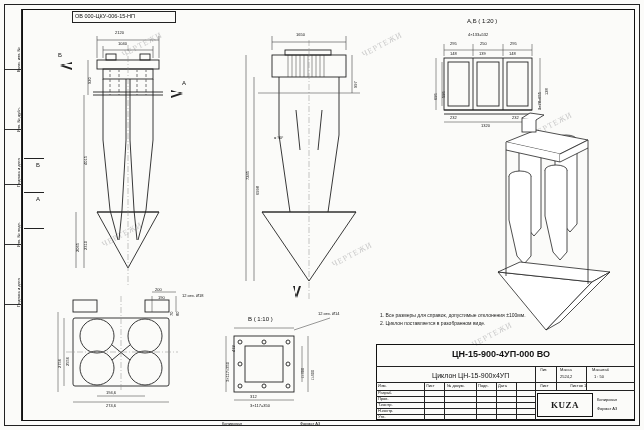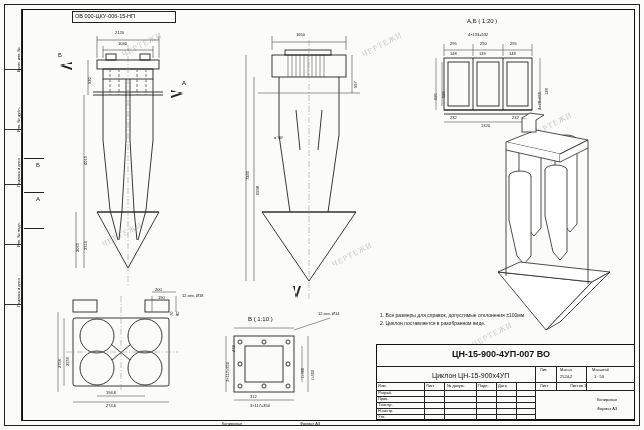--- a/index.html
+++ b/index.html
@@ -299,21 +299,21 @@
   <div class="lbl sm" style="left:250px;top:395px;">312</div>
   <div class="lbl sm" style="left:250px;top:404px;">3×117=350</div>
 
   <div class="notes" style="left:380px;top:312px;width:232px;">
     <div>1. Все размеры для справок, допустимые отклонения ±100мм.</div>
     <div>2. Циклон поставляется в разобранном виде.</div>
   </div>
 
   <div class="tb" style="left:376px;top:344px;width:259px;height:76px;"></div>
 
-  <div class="lbl" style="left:452px;top:350px;font-size:9px;font-weight:bold;">ЦН-15-900-4УП-007 ВО</div>
+  <div class="lbl" style="left:452px;top:350px;font-size:9px;font-weight:bold;">ЦН-15-900-4УП-000 ВО</div>
   <div class="ln h" style="left:376px;top:366px;width:259px;background:#222;"></div>
   <div class="lbl" style="left:432px;top:372px;font-size:7px;">Циклон ЦН-15-900х4УП</div>
   <div class="ln h" style="left:376px;top:382px;width:159px;"></div>
   <div class="ln v" style="left:535px;top:366px;height:54px;"></div>
   <div class="ln v" style="left:424px;top:382px;height:38px;"></div>
   <div class="ln v" style="left:444px;top:382px;height:38px;"></div>
   <div class="ln v" style="left:476px;top:382px;height:38px;"></div>
   <div class="ln v" style="left:496px;top:382px;height:38px;"></div>
   <div class="ln v" style="left:516px;top:382px;height:38px;"></div>
 
@@ -339,19 +339,20 @@
   <div class="ln v" style="left:556px;top:366px;height:24px;"></div>
   <div class="ln v" style="left:586px;top:366px;height:24px;"></div>
   <div class="lbl sm" style="left:540px;top:368px;">Лит.</div>
   <div class="lbl sm" style="left:560px;top:368px;">Масса</div>
   <div class="lbl sm" style="left:592px;top:368px;">Масштаб</div>
   <div class="lbl sm" style="left:560px;top:375px;">2524,2</div>
   <div class="lbl sm" style="left:594px;top:375px;">1 : 50</div>
   <div class="lbl sm" style="left:540px;top:384px;">Лист</div>
   <div class="lbl sm" style="left:570px;top:384px;">Листов 1</div>
 
+  <div class="kuza" style="left:537px;top:393px;width:56px;height:24px;">KUZA</div>
   <div class="lbl sm" style="left:597px;top:398px;">Копировал</div>
   <div class="lbl sm" style="left:597px;top:407px;">Формат А3</div>
 
   <div class="lbl sm" style="left:222px;top:422px;">Копировал</div>
   <div class="lbl sm" style="left:300px;top:422px;">Формат А3</div>
 
 </div>
 
 </body></html>

